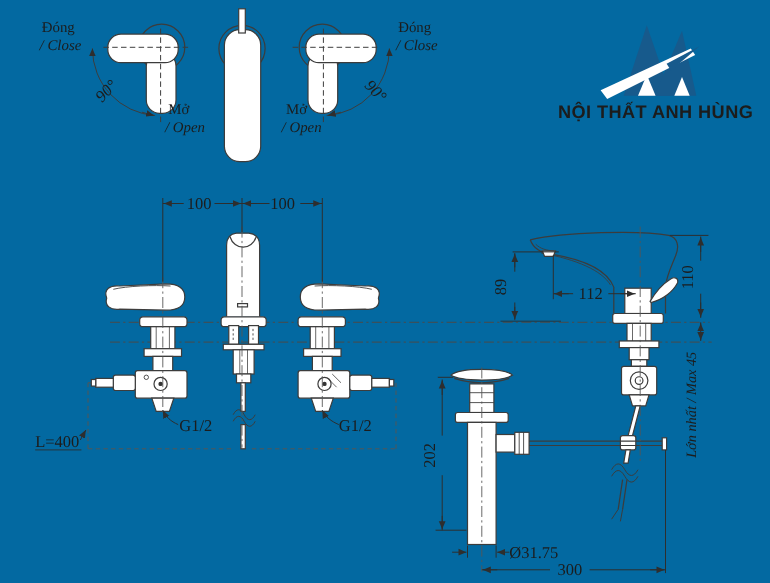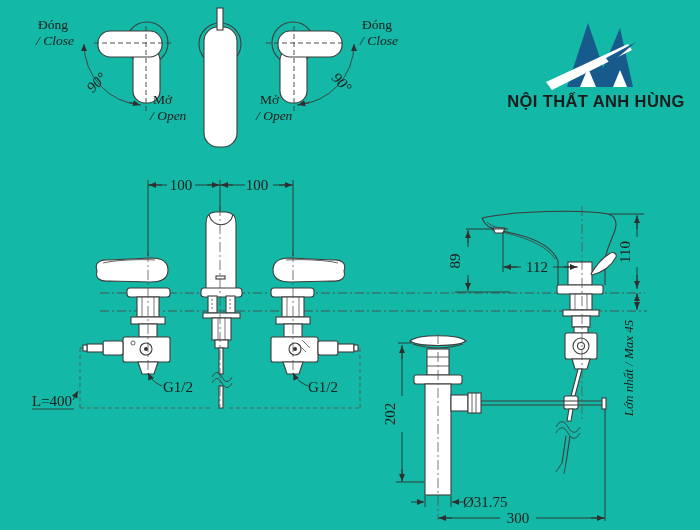--- a/index.html
+++ b/index.html
@@ -1,16 +1,16 @@
 <!DOCTYPE html>
 <html><head>
 <meta charset="utf-8">
 <style>
   html,body{margin:0;padding:0;background:#fff;}
-  .canvas{position:relative;width:700px;height:530px;background:#14b8a6;overflow:hidden;
+  .canvas{position:relative;width:700px;height:530px;background:#0369a1;overflow:hidden;
           font-family:"Liberation Serif","DejaVu Serif",serif;}
   svg{display:block}
   svg text{font-family:"Liberation Serif","DejaVu Serif",serif;fill:#1c1c1c;}
   .lbl{font-size:13.5px;}
   .lbl-i{font-size:13.5px;font-style:italic;}
   .dim{font-size:15px;}
   .dim-sm{font-size:13px;}
   .logo-txt{font-family:"Liberation Sans","DejaVu Sans",sans-serif;font-weight:bold;
             font-size:16.5px;letter-spacing:.4px;}
 </style>

